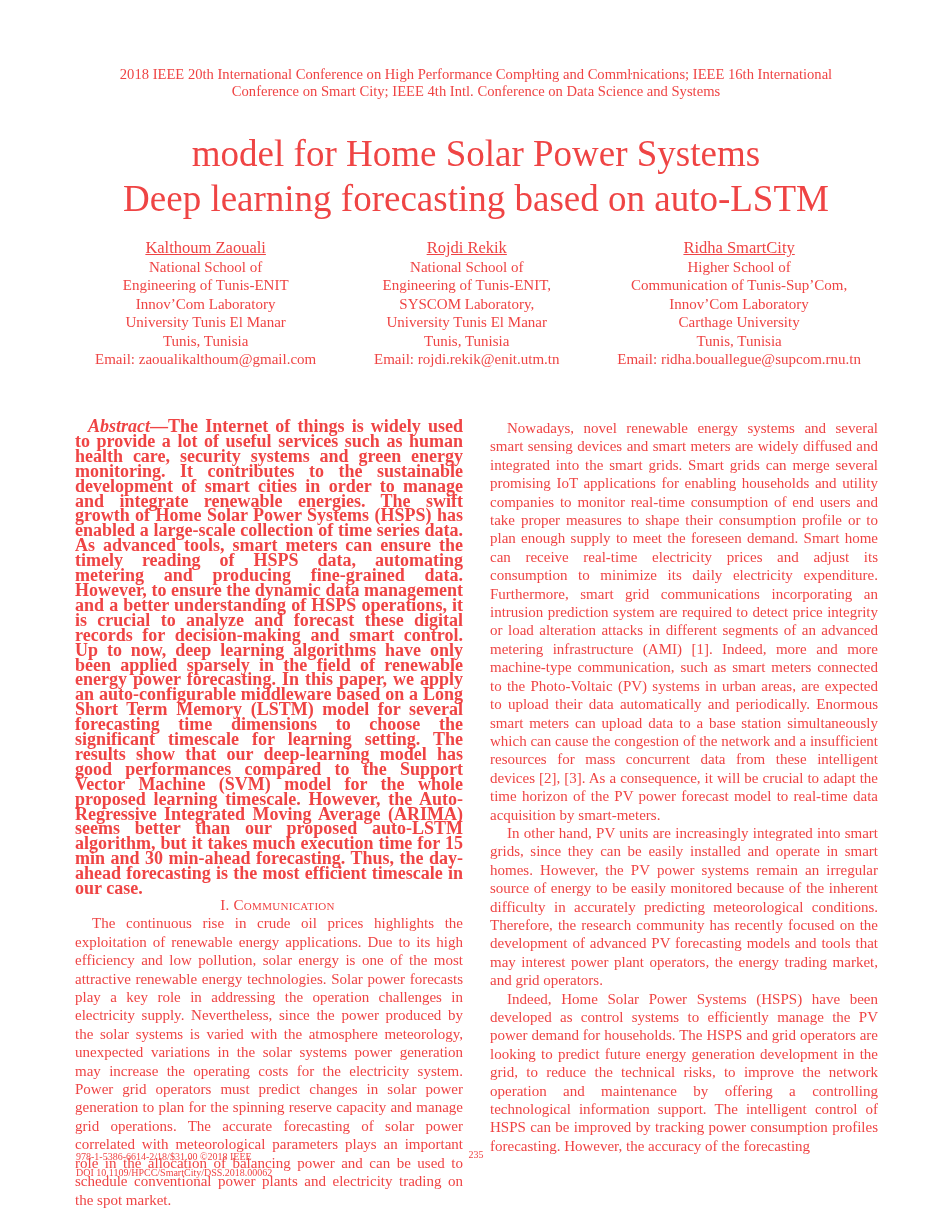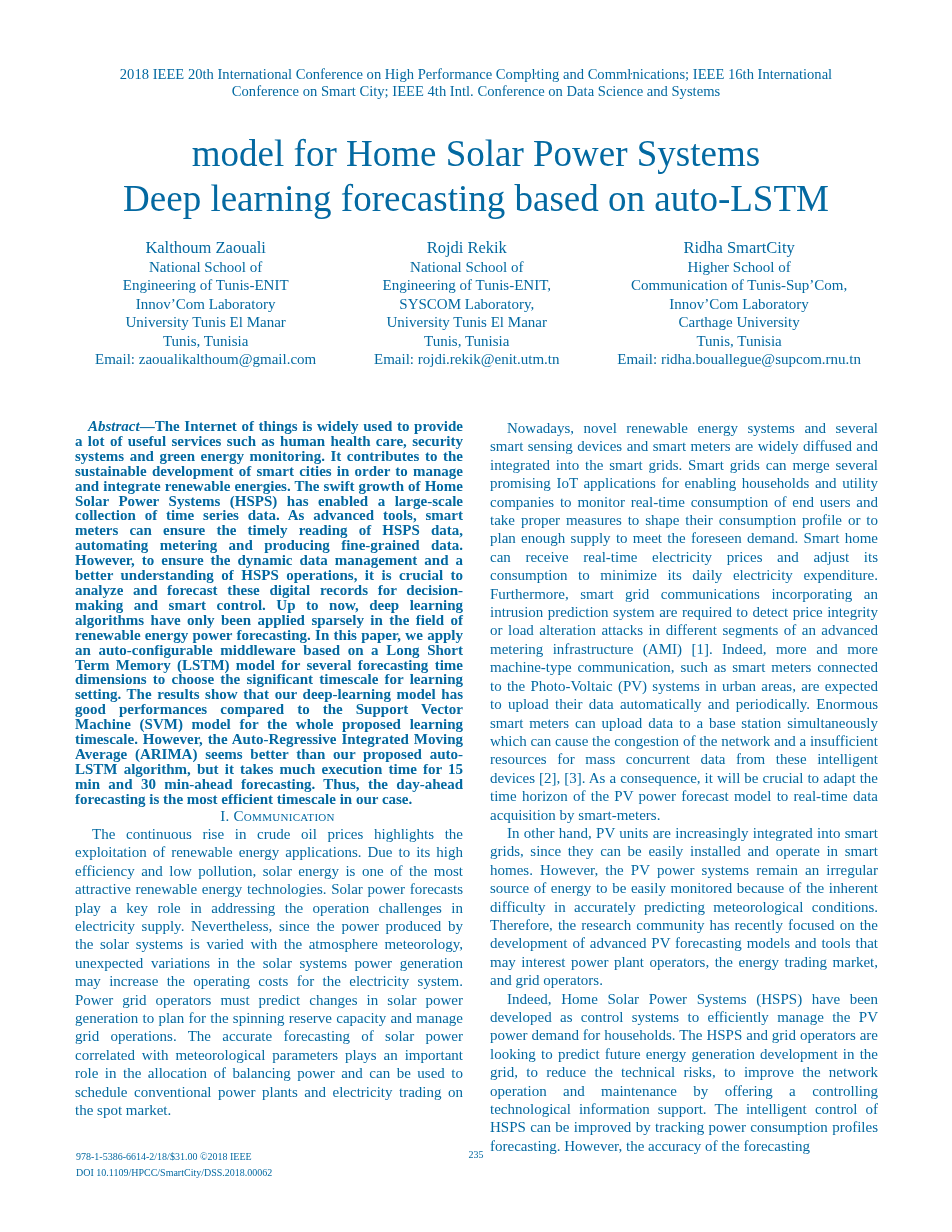--- a/index.html
+++ b/index.html
@@ -1,45 +1,45 @@
 <!DOCTYPE html>
 <html lang="en"><head>
 <meta charset="utf-8">
 <style>
   html, body { margin:0; padding:0; background:#e8e8e8; }
   .page {
     position:relative; width:952px; height:1232px; margin:0 auto;
-    background:#ffffff; color:#0369a1;
+    background:#ffffff; color:#ef4444;
     font-family:"Liberation Serif","DejaVu Serif",serif;
     overflow:hidden;
   }
   .conf-header {
     position:absolute; top:66px; left:0; width:952px;
     text-align:center; font-size:14.6px; line-height:17px;
   }
   .conf-header div { white-space:nowrap; }
   .paper-title {
     position:absolute; top:131px; left:0; width:952px;
     text-align:center; font-size:37px; line-height:45px; font-weight:400;
   }
   .paper-title div { white-space:nowrap; }
   .authors {
     position:absolute; top:238px; left:95px; width:766px;
     display:flex; justify-content:space-between;
   }
   .author { text-align:center; font-size:15px; line-height:18.4px; }
-  .author .name { font-size:16.5px; line-height:20px; }
+  .author .name { font-size:16.5px; line-height:20px;text-decoration:underline; }
   .col {
     position:absolute; top:419px; width:388px;
     text-align:justify; hyphens:auto; -webkit-hyphens:auto;
   }
   .col-left  { left:75px; }
   .col-right { left:490px; }
   .abstract-par {
-    margin:0; font-weight:bold; font-size:15px; line-height:14.9px;
+    margin:0; font-weight:bold; font-size:18px; line-height:14.9px;
     text-indent:13px;
   }
   .abstract-par .lead { font-style:italic; }
   .section-heading {
     margin:13px 0 9px 0; text-align:center; text-indent:0;
     font-variant:small-caps; font-weight:400; font-size:15.5px;
     letter-spacing:0.3px;
   }
   .body-par {
     margin:0; font-size:15px; line-height:18.4px; text-indent:17px;

